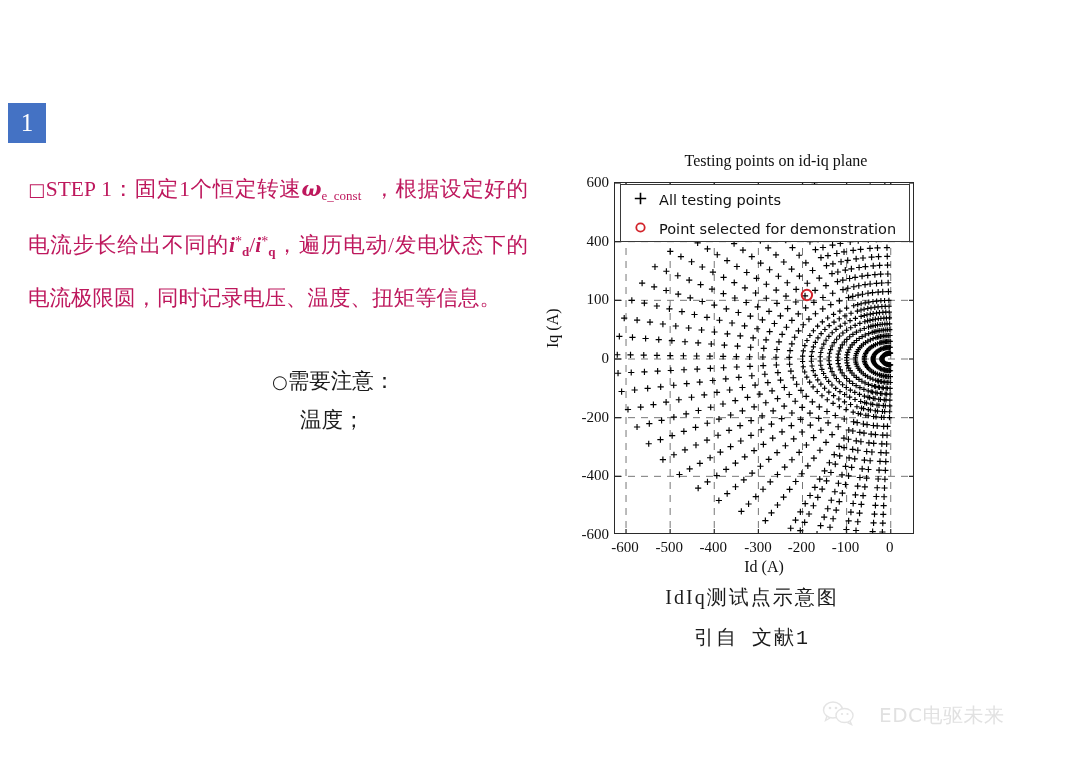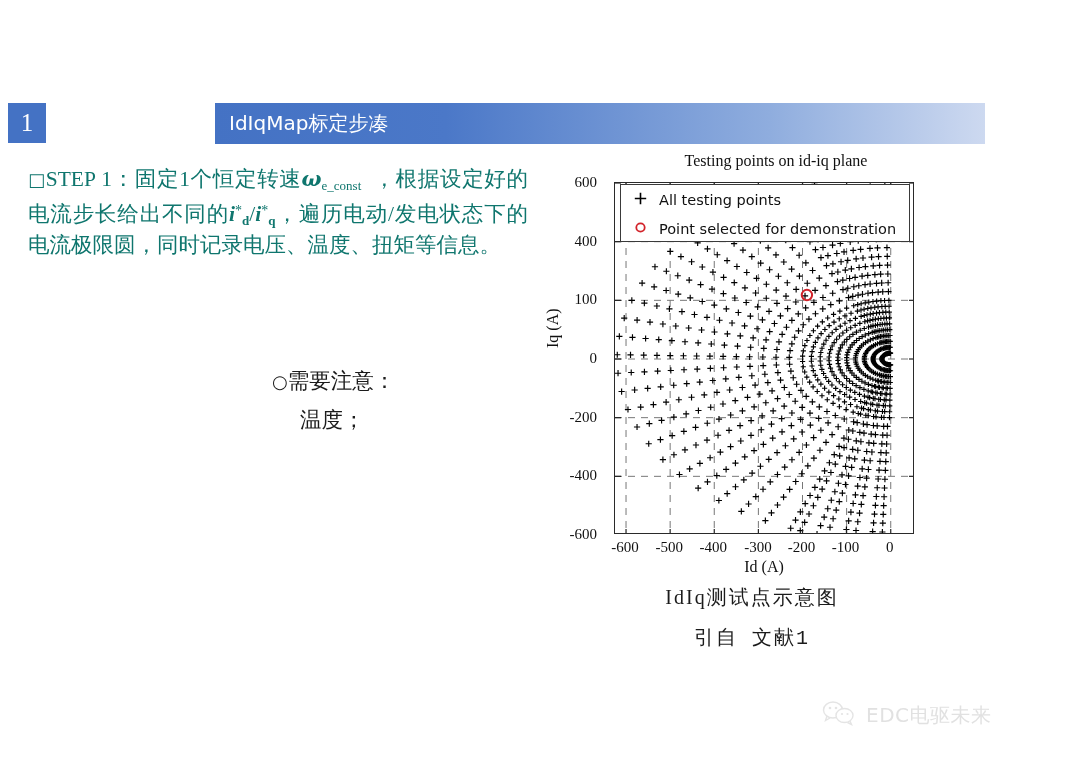--- a/index.html
+++ b/index.html
@@ -70,22 +70,22 @@
   }
 
   
   #body-text-block {
     position: absolute;
     left: 28px;
     top: 166px;
     width: 500px;
     font-family: "Liberation Serif", "DejaVu Serif", serif;
     font-size: 21.5px;
-    line-height: 25px;
-    color: #0f766e;
+    line-height: 46px;
+    color: #be185d;
     text-align: justify;
   }
   #body-text-block .para {
     margin: 0;
     text-indent: 0;
   }
   .sym-sq { font-family: "DejaVu Sans", sans-serif; font-size: 18px; }
   .mvar {
     font-family: "Liberation Serif", "DejaVu Serif", serif;
     font-style: italic;
@@ -163,21 +163,21 @@
     background: #ffffff;
     overflow: hidden;
     box-sizing: border-box;
   }
   #plot-svg { position: absolute; left: 0; top: 0; }
 
   
   .ytick {
     position: absolute;
     right: 100%;
-    margin-right: 17px;
+    margin-right: 5px;
     font-family: "Liberation Serif", serif;
     font-size: 15px;
     color: #111;
     white-space: nowrap;
     transform: translateY(-50%);
     text-align: right;
   }
   .ytick-host { position: absolute; left: 62px; width: 0; }
   .xtick {
     position: absolute;
@@ -270,39 +270,36 @@
     letter-spacing: 2px;
   }
 
   
   #footer-watermark {
     position: absolute;
     left: 822px;
     top: 700px;
     display: flex;
     align-items: center;
-    gap: 10px;
+    gap: 23px;
     opacity: 0.55;
   }
   #footer-brand {
     font-family: "DejaVu Sans", "Liberation Sans", sans-serif;
     font-size: 20px;
     color: #c9c9c9;
     white-space: nowrap;
     letter-spacing: 0.5px;
   }
 </style>
 </head>
 <body>
 
 <div id="slide-header">
   <div id="section-number-badge">1</div>
-  <div id="slide-subtitle-banner">
-    <div id="slide-subtitle">IdIqMap标定步凑</div>
-  </div>
 </div>
 
 <div id="body-text-block">
   <div class="para">
     <span class="sym-sq">□</span><span>STEP 1：</span><span>固定1个恒定转速</span><span class="mvar-om">ω</span><span class="sub">e_const</span>&nbsp;&nbsp;<span>，根据设定</span><span>好的电流步长给出不同的</span><span class="mvar">i</span><span class="sup-star">*</span><span class="sub-i">d</span><span>/</span><span class="mvar">i</span><span class="sup-star">*</span><span class="sub-i">q</span><span>，遍历电动/发电</span><span>状态下的电流极限圆，同时记录电压、温度、扭</span><span>矩等信息。</span>
   </div>
 </div>
 
 <div id="notes-block">
   <div class="note-line">

